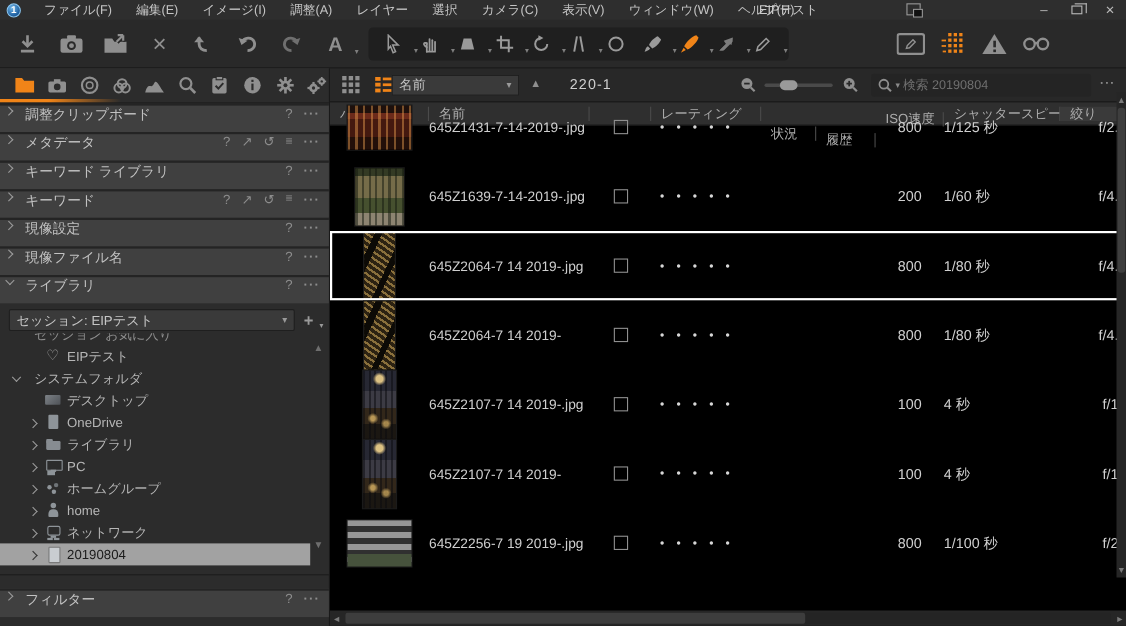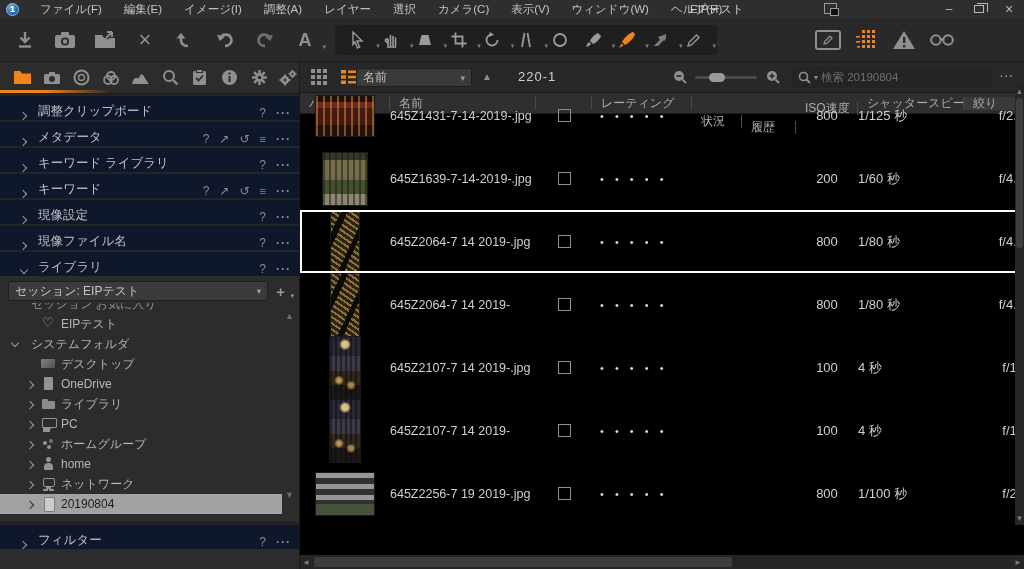--- a/index.html
+++ b/index.html
@@ -30,21 +30,21 @@
   .dd::after{content:"▾";position:absolute;right:-8px;bottom:2px;font-size:7px;color:#7e7e7e;}
   .toolwell{position:absolute;left:335px;top:7px;width:382px;height:30px;background:#1f1f1f;border-radius:4px;display:flex;align-items:center;justify-content:space-around;padding:0 6px;}
   .ct{width:28px;height:24px;display:flex;align-items:center;justify-content:center;position:relative;color:#9a9a9a;}
   .ct svg{display:block;}
 
   
   .sidebar{position:absolute;left:0;top:62px;width:300px;height:507px;background:#2c2c2c;border-right:1px solid #191919;}
   .tabbar{position:relative;height:32px;display:flex;align-items:center;gap:9px;padding-left:12px;border-bottom:1px solid #1d1d1d;}
   .tab{width:22px;height:24px;display:flex;align-items:center;justify-content:center;}
   .tab-underline{position:absolute;left:0;bottom:0;width:110px;height:3px;background:linear-gradient(90deg,#f08418 0 40%,rgba(240,132,24,0) 100%);}
-  .panel-head{height:26px;background:#0f172a;border-top:2px solid #242424;display:flex;align-items:flex-end;padding:0 8px 0 19px;font-size:12.5px;color:#c2c2c2;}
+  .panel-head{height:26px;background:#404040;border-top:2px solid #242424;display:flex;align-items:flex-start;padding:0 8px 0 4px;font-size:12.5px;color:#c2c2c2;}
   .panel-head .chev{margin-right:10px;}
   .ph-icons{margin-left:auto;display:flex;align-items:center;gap:10px;color:#8d8d8d;font-size:12px;}
   .ph-icons span{cursor:default;}
   .ic-apply,.ic-reset,.ic-menu{display:none;}
   .iconset-full .ic-apply,.iconset-full .ic-reset,.iconset-full .ic-menu{display:inline;}
   .ic-menu{letter-spacing:0;font-size:11px;}
   .ic-more{letter-spacing:1px;font-weight:bold;}
   .chev{width:9px;height:9px;display:inline-block;position:relative;flex:none;}
   .chev.r::before{content:"";position:absolute;left:1px;top:2px;width:5px;height:5px;border-right:1.5px solid #9a9a9a;border-top:1.5px solid #9a9a9a;transform:rotate(45deg);}
   .chev.d::before{content:"";position:absolute;left:2px;top:0px;width:5px;height:5px;border-right:1.5px solid #9a9a9a;border-top:1.5px solid #9a9a9a;transform:rotate(135deg);}
@@ -588,21 +588,21 @@
             <span class="tico doc"></span>
             <span class="lbl">20190804</span>
           </div>
 
         <div class="tree-scroll-up">▲</div>
         <div class="tree-scroll-down">▼</div>
       </div>
       <div class="tree-bottom-line"></div>
     </div>
 
-    <div class="panel-head" style="margin-top:0;">
+    <div class="panel-head" style="margin-top:12px;">
       <span class="chev r"></span>
       <span class="lbl">フィルター</span>
       <span class="ph-icons">
         <span>?</span>
         <span class="ic-more">···</span>
       </span>
     </div>
   </div>
 
   <div class="browser">

